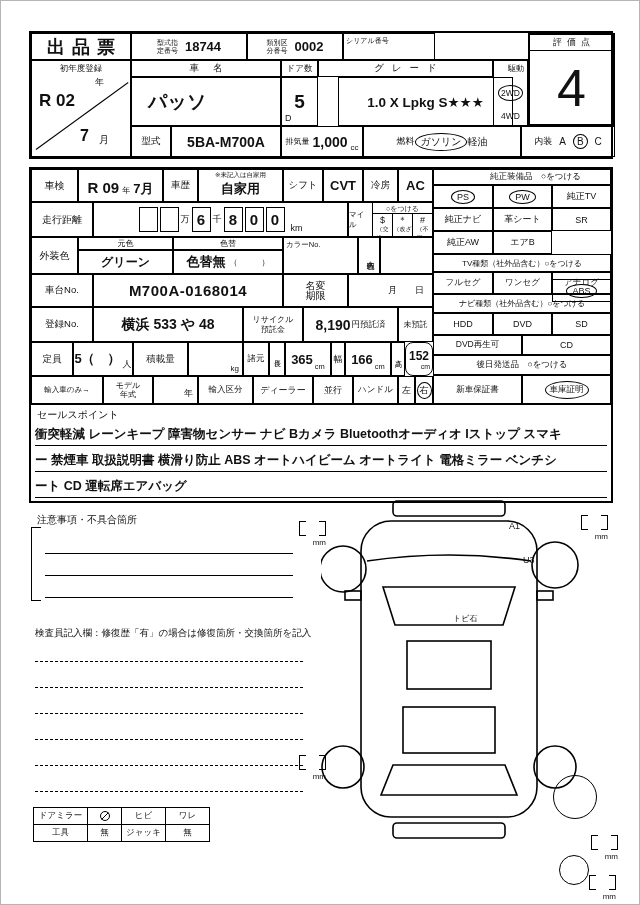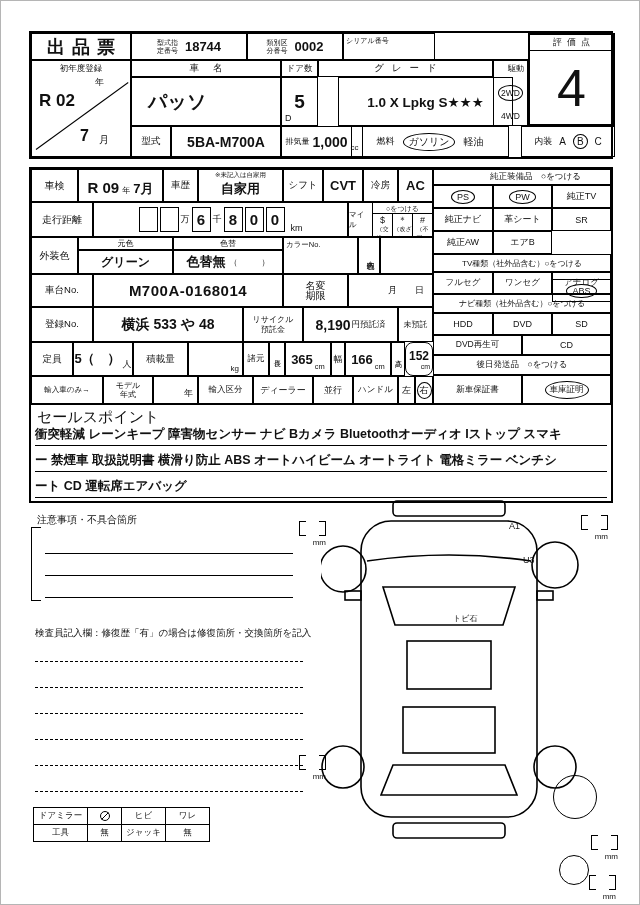--- a/index.html
+++ b/index.html
@@ -85,21 +85,21 @@
 
     <div class="c" style="left:100px;top:93px;width:40px;height:31px;font-size:9.5px;">型式</div>
     <div class="c b" style="left:140px;top:93px;width:110px;height:31px;font-size:14px;">5BA-M700A</div>
 
     <div class="c" style="left:250px;top:93px;width:82px;height:31px;gap:3px;">
       <span style="font-size:8px;">排気量</span>
       <span class="b" style="font-size:14px;">1,000</span>
       <span style="font-size:8px;align-self:flex-end;margin-bottom:4px;">cc</span>
     </div>
 
-    <div class="c" style="left:320px;top:93px;width:158px;height:31px;gap:8px;">
+    <div class="c" style="left:332px;top:93px;width:158px;height:31px;">
       <span style="font-size:9px;">燃料</span>
       <span class="circ" style="font-size:10px;">ガソリン</span>
       <span style="font-size:10px;">軽油</span>
     </div>
 
     <div class="c" style="left:490px;top:93px;width:94px;height:31px;gap:7px;">
       <span style="font-size:9px;">内装</span>
       <span style="font-size:10px;">A</span>
       <span class="circ" style="font-size:10px;padding:1px 3px;">B</span>
       <span style="font-size:10px;">C</span>
@@ -264,21 +264,21 @@
     <div class="c" style="left:521px;top:144px;width:59px;height:22px;font-size:9px;">SD</div>
     <div class="c" style="left:402px;top:166px;width:89px;height:20px;font-size:8.5px;">DVD再生可</div>
     <div class="c" style="left:491px;top:166px;width:89px;height:20px;font-size:9px;">CD</div>
     <div class="c" style="left:402px;top:186px;width:178px;height:20px;font-size:8.5px;">後日発送品　○をつける</div>
     <div class="c" style="left:402px;top:206px;width:89px;height:29px;font-size:8.5px;">新車保証書</div>
     <div class="c" style="left:491px;top:206px;width:89px;height:29px;">
       <span class="circ" style="font-size:8.5px;padding:2px 4px;">車庫証明</span>
     </div>
 
     <div class="abs" style="left:0;top:235px;width:580px;height:97px;border-top:1px solid #000;">
-      <div class="abs" style="left:6px;top:3px;font-size:15px;">セールスポイント</div>
+      <div class="abs" style="left:6px;top:3px;font-size:10px;">セールスポイント</div>
       <div class="abs b" style="left:4px;top:15px;width:572px;height:26px;border-bottom:1.3px solid #000;font-size:12.5px;display:flex;align-items:flex-end;padding-bottom:2px;">衝突軽減 レーンキープ 障害物センサー ナビ Bカメラ Bluetoothオーディオ Iストップ スマキ</div>
       <div class="abs b" style="left:4px;top:41px;width:572px;height:26px;border-bottom:1.3px solid #000;font-size:12.5px;display:flex;align-items:flex-end;padding-bottom:2px;">ー 禁煙車 取扱説明書 横滑り防止 ABS オートハイビーム オートライト 電格ミラー ベンチシ</div>
       <div class="abs b" style="left:4px;top:67px;width:572px;height:26px;border-bottom:1.3px solid #000;font-size:12.5px;display:flex;align-items:flex-end;padding-bottom:2px;">ート CD 運転席エアバッグ</div>
     </div>
   </div>
 
   <div class="abs" style="left:36px;top:512px;font-size:10px;">注意事項・不具合箇所</div>
   <div class="abs" style="left:30px;top:526px;width:10px;height:74px;border-left:1.5px solid #000;border-top:1.5px solid #000;border-bottom:1.5px solid #000;"></div>
   <div class="line" style="left:44px;top:552px;width:248px;"></div>
   <div class="line" style="left:44px;top:574px;width:248px;"></div>

